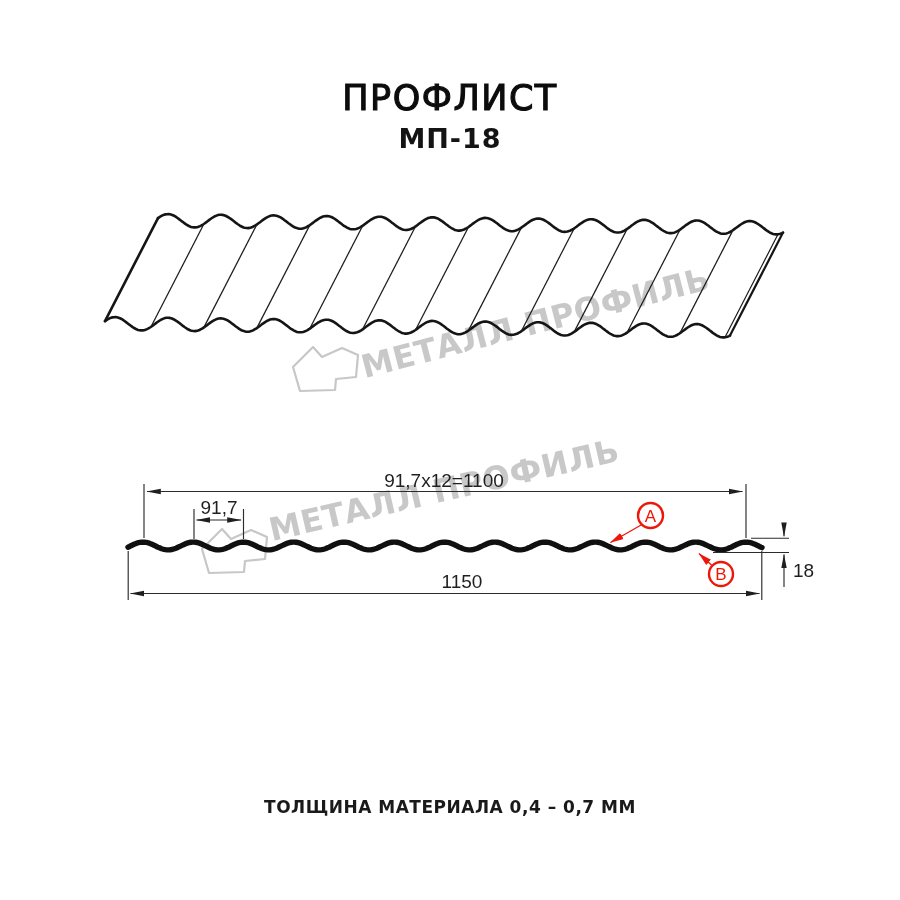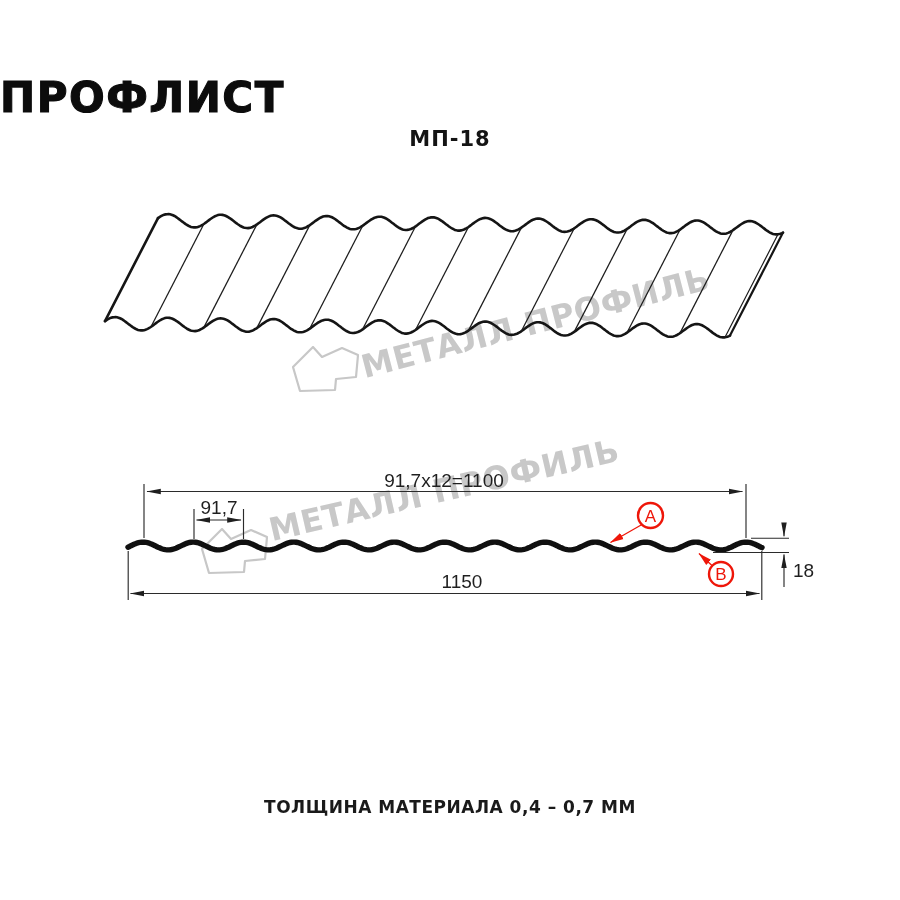--- a/index.html
+++ b/index.html
@@ -1,22 +1,22 @@
 <!DOCTYPE html>
 <html><head>
 <meta charset="utf-8">
 <style>
   html,body{margin:0;padding:0;background:#fff;}
   #page{position:relative;width:900px;height:900px;background:#ffffff;overflow:hidden;
         font-family:"DejaVu Sans","Liberation Sans",sans-serif;}
-  .title{position:absolute;left:0;top:79px;width:900px;
-         font-size:42px;line-height:38px;font-weight:700;color:#0c0c0c;
+  .title{position:absolute;left:0;top:79px;width:900px;text-align:center;
+         font-size:35px;line-height:38px;font-weight:400;color:#0c0c0c;
          letter-spacing:1.5px;-webkit-text-stroke:1.1px #0c0c0c;}
   .subtitle{position:absolute;left:0;top:127px;width:900px;text-align:center;
-            font-size:21px;line-height:24px;font-weight:600;color:#141414;letter-spacing:1px;}
+            font-size:27px;line-height:24px;font-weight:600;color:#141414;letter-spacing:1px;}
   .footer-note{position:absolute;left:0;top:792px;width:900px;text-align:center;
                font-size:17px;line-height:30px;font-weight:600;color:#1a1a1a;letter-spacing:.5px;}
   .wm{position:absolute;z-index:1;}
   .wm-text{position:absolute;font-size:32px;font-weight:700;letter-spacing:.5px;
            color:#c8c8c8;white-space:nowrap;line-height:32px;transform-origin:0 100%;}
   .wm-text.a{left:366px;top:351px;transform:rotate(-14.5deg);}
   .wm-text.b{left:273px;top:514px;transform:rotate(-13deg);}
   .wm-logo{position:absolute;}
   .wm-logo.a{left:292px;top:346px;}
   .wm-logo.b{left:201px;top:528px;}

